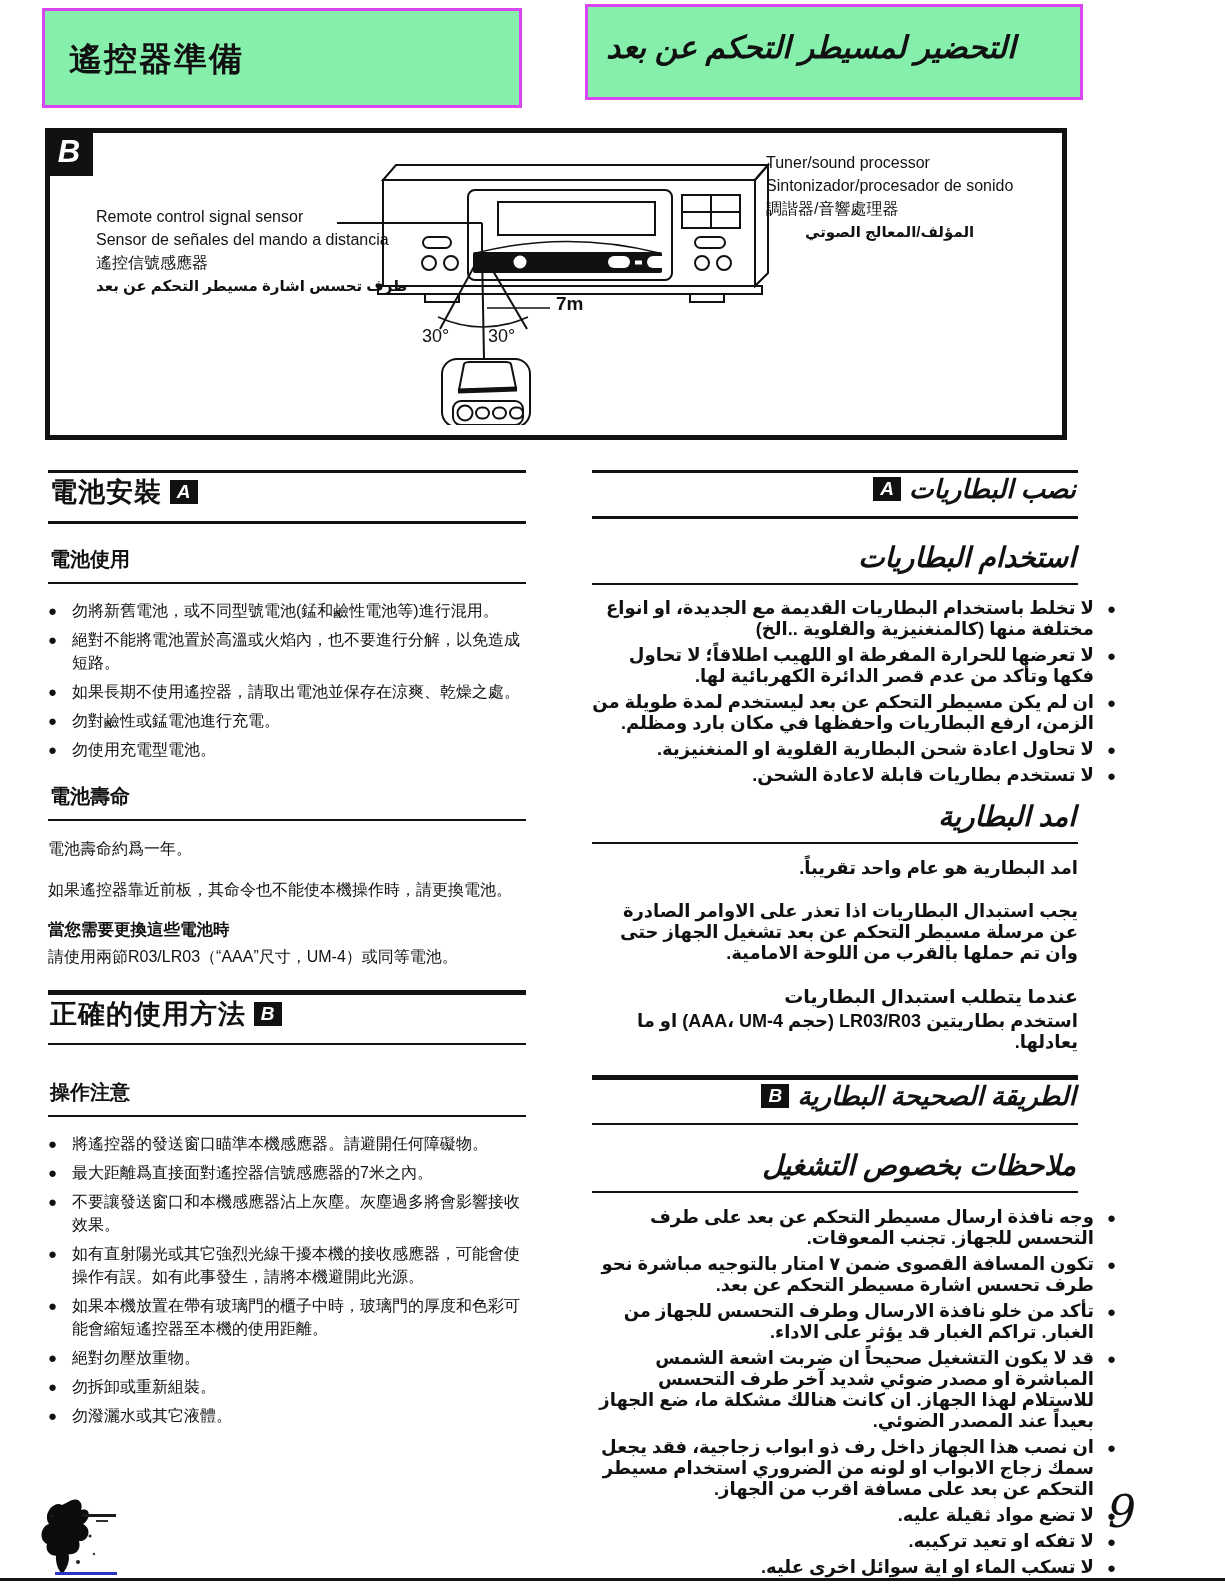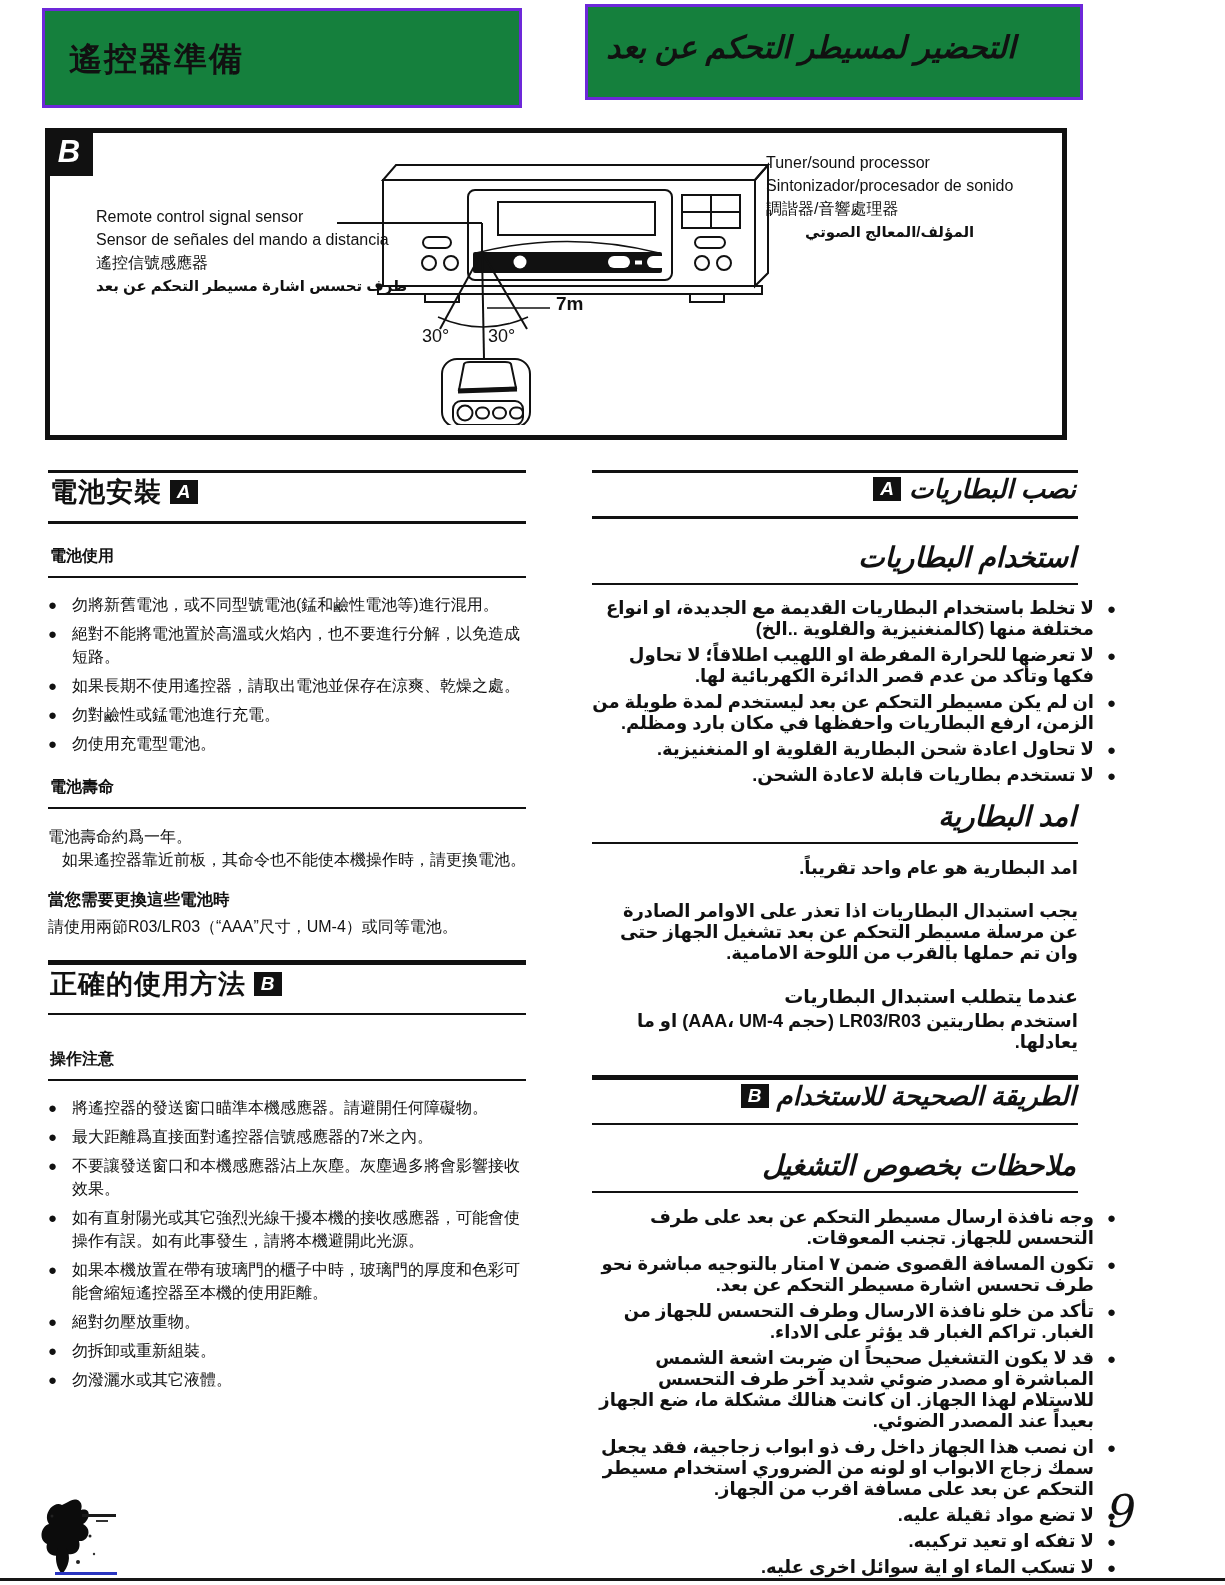--- a/index.html
+++ b/index.html
@@ -3,21 +3,21 @@
 <meta charset="utf-8">
 <style>
   html,body{margin:0;padding:0;background:#e8e8e8;}
   .page{
     position:relative; width:1225px; height:1585px; margin:0 auto;
     background:#ffffff; color:#111;
     font-family:"Liberation Sans","DejaVu Sans",sans-serif;
     overflow:hidden;
   }
   
-  .titlebox{position:absolute; border:3px solid #6d28d9; background:#15803d;}
+  .titlebox{position:absolute; border:3px solid #d946ef; background:#86efac;}
   .titlebox.zh{left:42px; top:8px; width:474px; height:94px;}
   .titlebox.ar{left:585px; top:4px; width:492px; height:90px;}
   .titlebox .t-zh{
     position:absolute; left:24px; top:26px;
     font-size:33px; font-weight:bold; letter-spacing:2px;
   }
   .titlebox .t-ar{
     position:absolute; right:56px; left:10px; top:22px; text-align:center;
     font-size:31px; font-weight:bold; font-style:italic; direction:rtl;
   }
@@ -47,21 +47,21 @@
     padding:1px 2px 11px; font-size:27px; font-weight:bold; letter-spacing:1px;
   }
   .sec-head.heavy{margin-top:22px; border-top:5px solid #111; border-bottom:2px solid #111;}
   .col-ar .sec-head{font-size:26px; font-style:italic; letter-spacing:0;}
   .badge{
     display:inline-block; background:#111; color:#fff; font-style:italic; font-weight:bold;
     font-size:19px; line-height:24px; min-width:24px; text-align:center; padding:0 2px;
     vertical-align:3px; margin:0 8px;
   }
   .subhead{
-    margin-top:22px; font-size:16px; font-weight:bold;
+    margin-top:22px; font-size:20px; font-weight:bold;
     padding:0 2px 9px; border-bottom:2px solid #111;
   }
   .col-ar .subhead{font-size:28px; font-style:italic;}
   .blist{margin-top:15px;}
   .bullet{
     position:relative; font-size:16px; line-height:23px; margin-bottom:6px; padding-left:24px;
   }
   .bullet .dot{position:absolute; left:0; top:0; font-size:15px;}
   .col-ar .blist{margin-top:13px; margin-left:0; margin-right:-38px;}
   .col-ar .bullet{
@@ -179,21 +179,21 @@
     <div class="blist">
       <div class="bullet"><span class="dot">●</span><span>勿將新舊電池，或不同型號電池(錳和鹼性電池等)進行混用。</span></div>
       <div class="bullet"><span class="dot">●</span><span>絕對不能將電池置於高溫或火焰內，也不要進行分解，以免造成短路。</span></div>
       <div class="bullet"><span class="dot">●</span><span>如果長期不使用遙控器，請取出電池並保存在涼爽、乾燥之處。</span></div>
       <div class="bullet"><span class="dot">●</span><span>勿對鹼性或錳電池進行充電。</span></div>
       <div class="bullet"><span class="dot">●</span><span>勿使用充電型電池。</span></div>
     </div>
 
     <div class="subhead">電池壽命</div>
     <div class="para" style="margin-top:16px;">電池壽命約爲一年。</div>
-    <div class="para" style="text-align:right;">如果遙控器靠近前板，其命令也不能使本機操作時，請更換電池。</div>
+    <div class="para" style="margin-top:18px;">如果遙控器靠近前板，其命令也不能使本機操作時，請更換電池。</div>
     <div class="boldline" style="margin-top:17px;">當您需要更換這些電池時</div>
     <div class="para" style="margin-top:4px;">請使用兩節R03/LR03（“AAA”尺寸，UM-4）或同等電池。</div>
 
     <div class="sec-head heavy">
       <span>正確的使用方法</span><span class="badge">B</span>
     </div>
 
     <div class="subhead" style="margin-top:34px;">操作注意</div>
 
     <div class="blist">
@@ -224,21 +224,21 @@
       <div class="bullet"><span class="dot">●</span><span>لا تستخدم بطاريات قابلة لاعادة الشحن.</span></div>
     </div>
 
     <div class="subhead" style="margin-top:14px;">امد البطارية</div>
     <div class="para" style="margin-top:14px;">امد البطارية هو عام واحد تقريباً.</div>
     <div class="para" style="margin-top:22px;">يجب استبدال البطاريات اذا تعذر على الاوامر الصادرة عن مرسلة مسيطر التحكم عن بعد تشغيل الجهاز حتى وان تم حملها بالقرب من اللوحة الامامية.</div>
     <div class="boldline" style="margin-top:22px;">عندما يتطلب استبدال البطاريات</div>
     <div class="para" style="margin-top:3px;">استخدم بطاريتين LR03/R03 (حجم AAA، UM-4) او ما يعادلها.</div>
 
     <div class="sec-head heavy">
-      <span>الطريقة الصحيحة للاستخدام</span><span class="badge">B</span>
+      <span>الطريقة الصحيحة البطارية</span><span class="badge">B</span>
     </div>
 
     <div class="subhead" style="margin-top:24px;">ملاحظات بخصوص التشغيل</div>
 
     <div class="blist" style="margin-top:14px;">
       <div class="bullet"><span class="dot">●</span><span>وجه نافذة ارسال مسيطر التحكم عن بعد على طرف التحسس للجهاز. تجنب المعوقات.</span></div>
       <div class="bullet"><span class="dot">●</span><span>تكون المسافة القصوى ضمن ٧ امتار بالتوجيه مباشرة نحو طرف تحسس اشارة مسيطر التحكم عن بعد.</span></div>
       <div class="bullet"><span class="dot">●</span><span>تأكد من خلو نافذة الارسال وطرف التحسس للجهاز من الغبار. تراكم الغبار قد يؤثر على الاداء.</span></div>
       <div class="bullet"><span class="dot">●</span><span>قد لا يكون التشغيل صحيحاً ان ضربت اشعة الشمس المباشرة او مصدر ضوئي شديد آخر طرف التحسس للاستلام لهذا الجهاز. ان كانت هنالك مشكلة ما، ضع الجهاز بعيداً عند المصدر الضوئي.</span></div>
       <div class="bullet"><span class="dot">●</span><span>ان نصب هذا الجهاز داخل رف ذو ابواب زجاجية، فقد يجعل سمك زجاج الابواب او لونه من الضروري استخدام مسيطر التحكم عن بعد على مسافة اقرب من الجهاز.</span></div>

